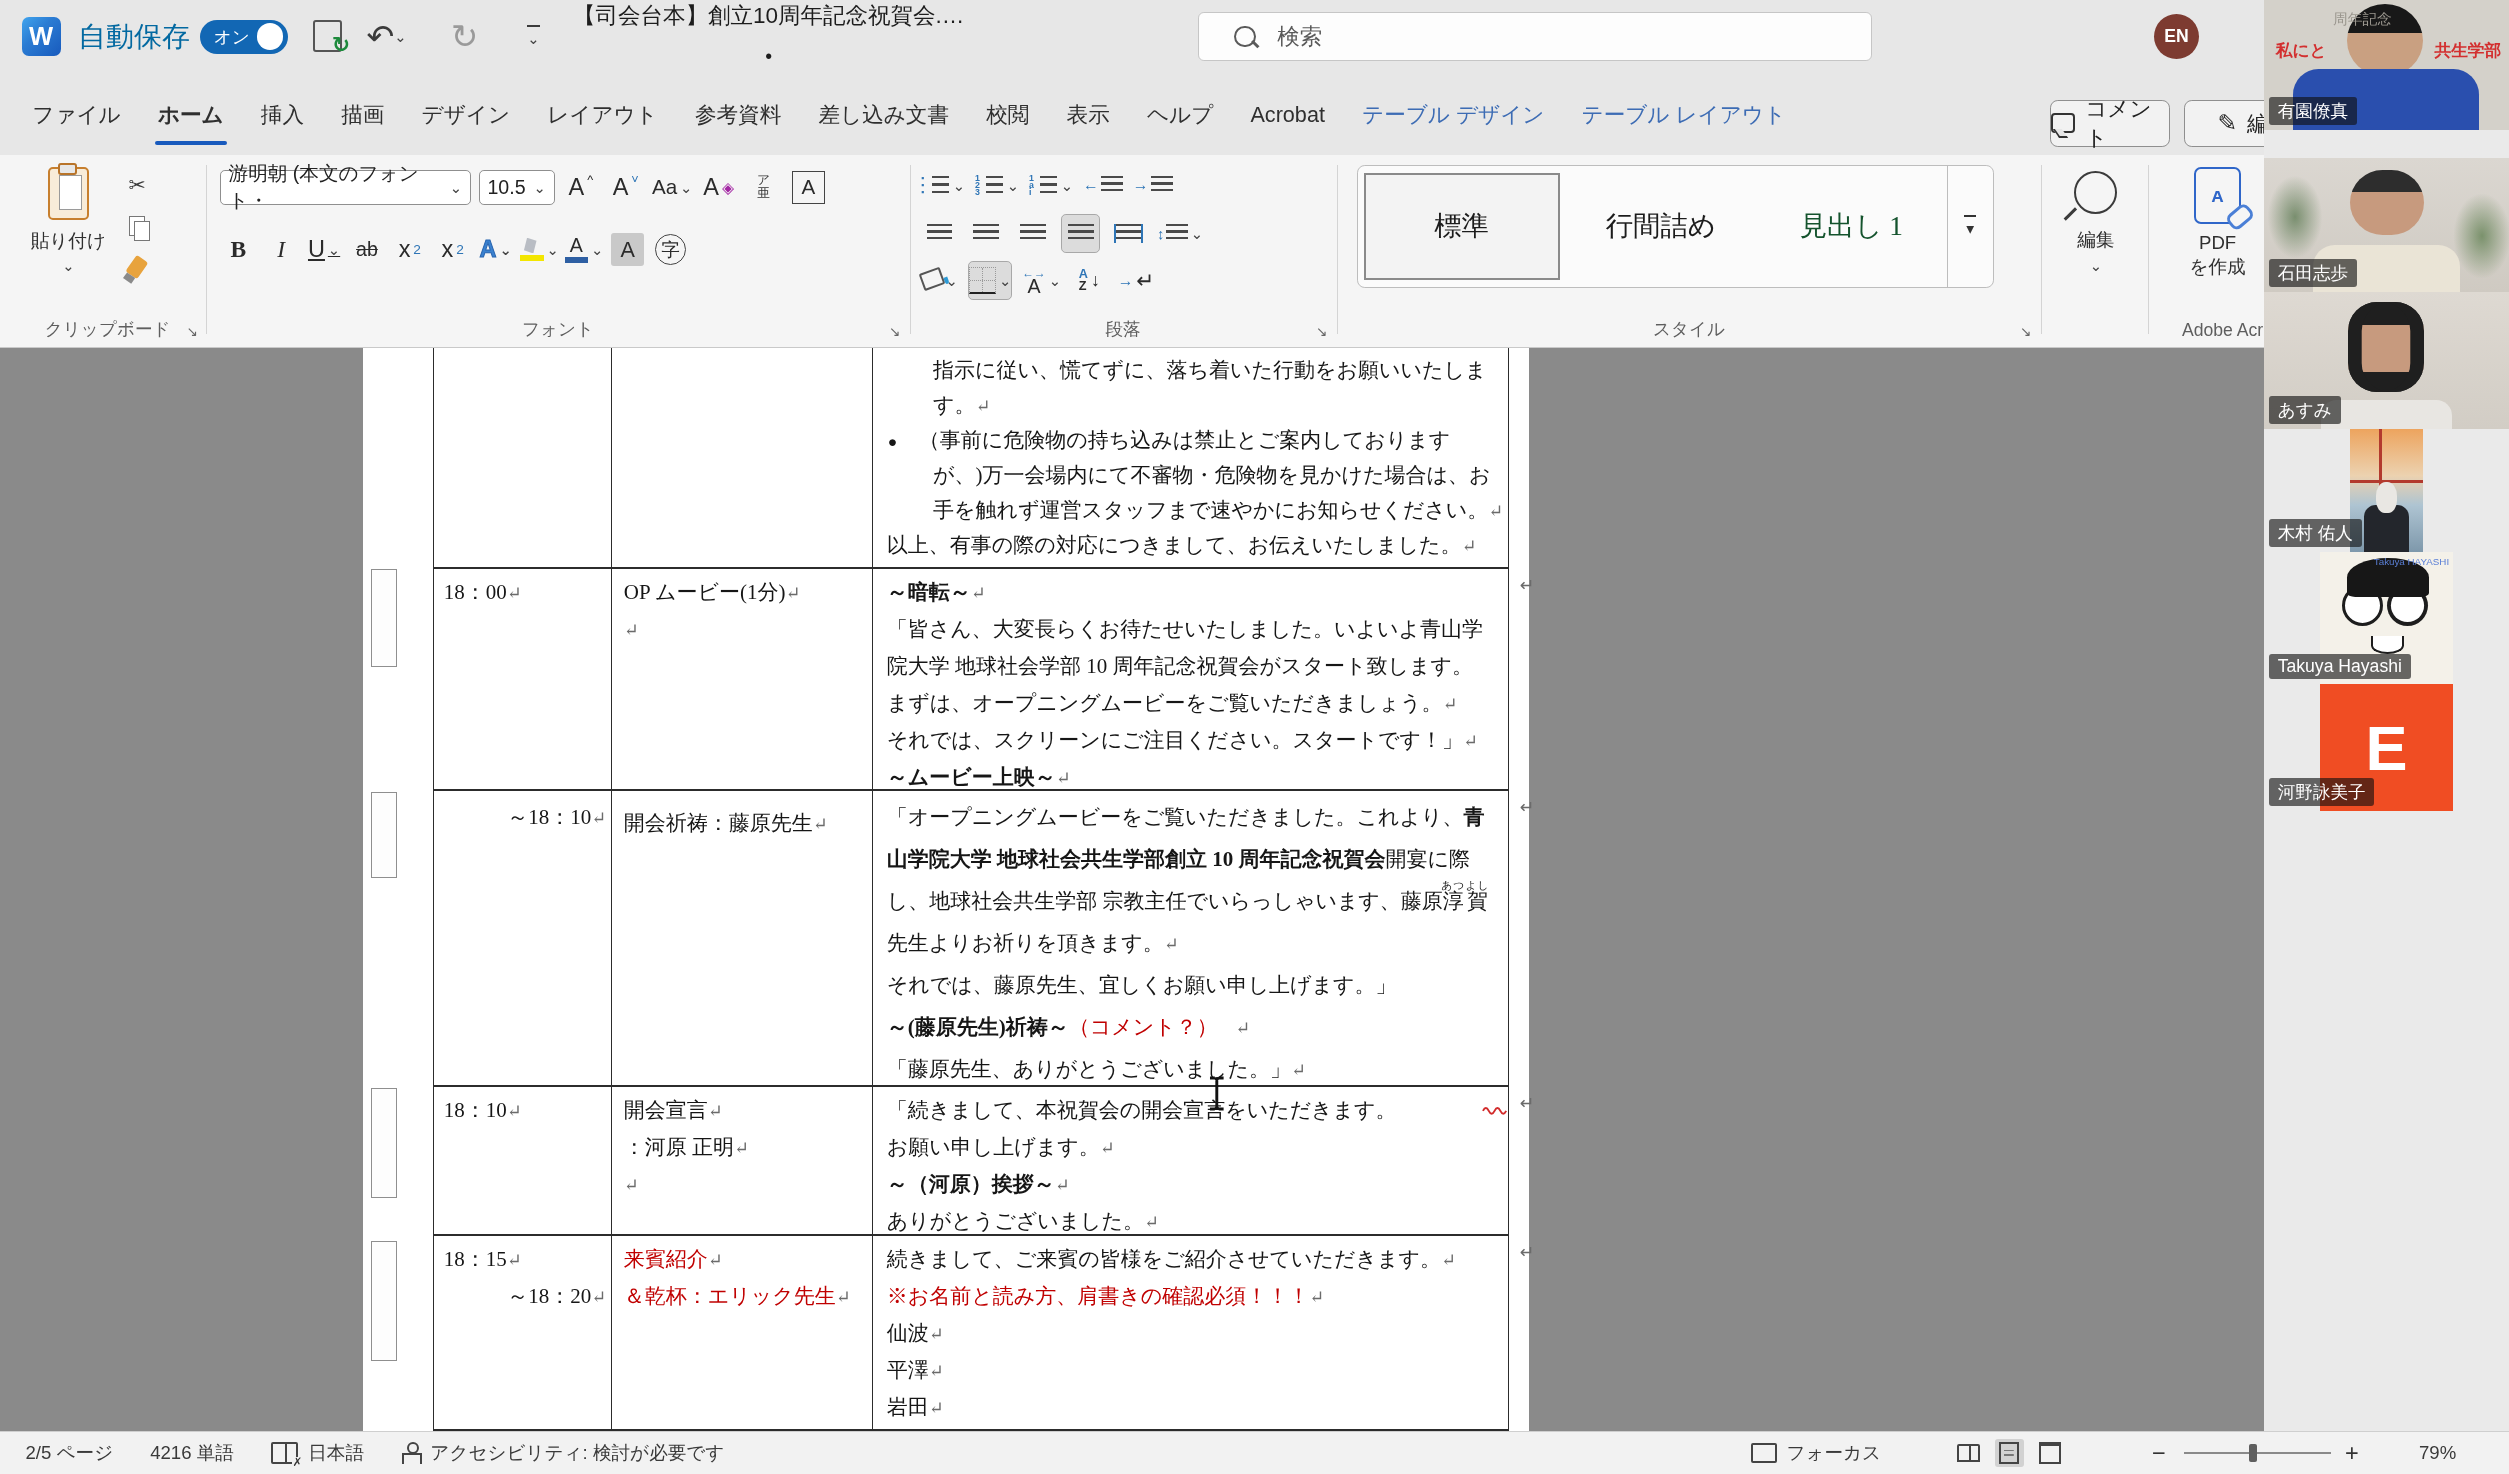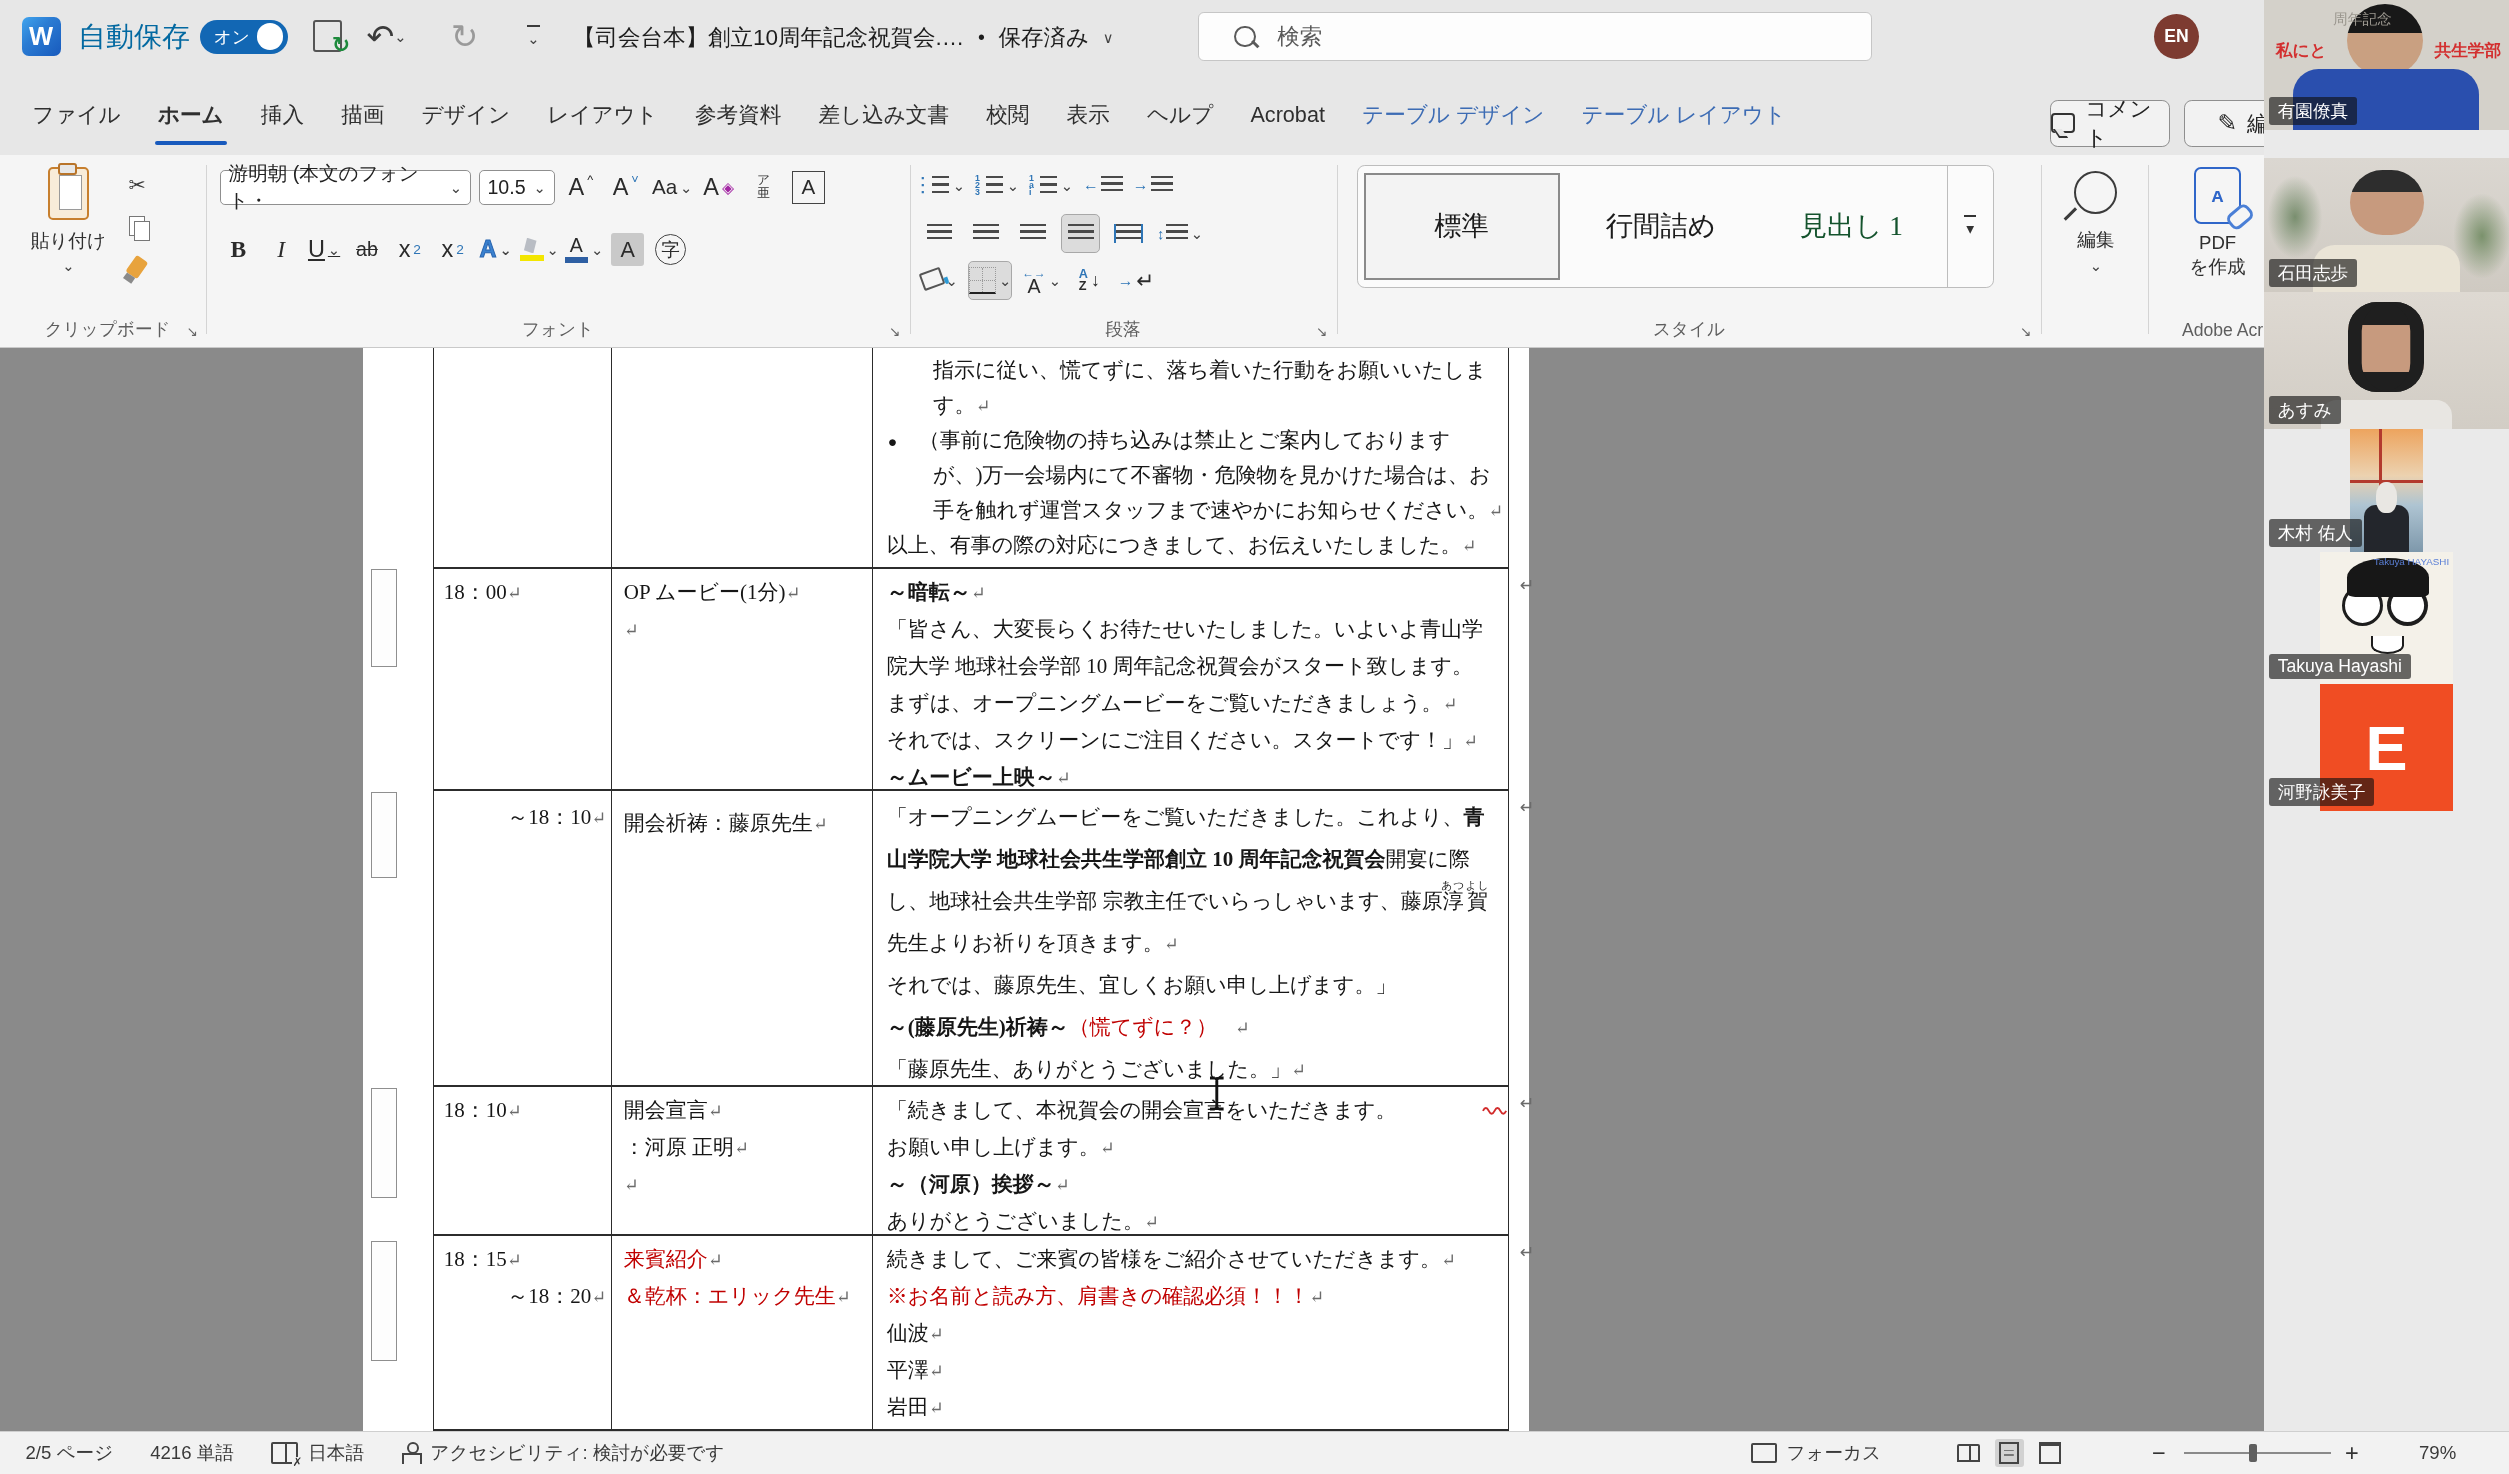--- a/index.html
+++ b/index.html
@@ -18,21 +18,21 @@
   .toggle .knob{position:absolute;right:4.9px;top:3.9px;width:26.5px;height:26.5px;border-radius:50%;background:#fff;}
   .qa-icon{position:absolute;top:17.6px;height:37px;display:flex;align-items:center;justify-content:center;font-size:29px;color:#3b3b3b;}
   .save-ic{left:306px;width:43px;}
   .floppy{width:25.5px;height:27.4px;border:2.5px solid #555;border-radius:2.9px;position:relative;}
   .floppy .sync{position:absolute;right:-9.8px;bottom:-7.8px;color:#1d8a3c;font-size:21.6px;font-weight:bold;background:transparent;}
   .undo-ic{left:365px;width:43px;font-size:33px;}
   .chev-s{font-size:14.7px;color:#444;}
   .redo-ic{left:443px;width:43px;font-size:33px;color:#9a9a9a;}
   .qa-more{left:514px;width:39px;flex-direction:column;}
   .qa-more .bar{width:13.7px;height:2px;background:#3b3b3b;margin-bottom:2.9px;}
-  .title-grp{position:absolute;left:573px;top:0;height:74px;display:flex;align-items:center;gap:13.7px;font-size:22.5px;color:#1d1d1d;}
+  .title-grp{position:absolute;left:573px;top:0;height:74px;display:flex;align-items:center;gap:13.7px;font-size:22.5px;color:#1d1d1d;flex-direction:column;}
   .title-grp .dot{font-size:19.6px;}
   .searchbox{position:absolute;left:1198px;top:11.8px;width:674px;height:49px;background:#fdfdfd;border:1px solid #c6c6c6;
      border-radius:5.9px;display:flex;align-items:center;padding-left:35px;box-sizing:border-box;gap:21.6px;color:#5a5a5a;font-size:22.5px;}
   .mag{width:17.6px;height:17.6px;border:2.5px solid #5a5a5a;border-radius:50%;position:relative;flex:none;}
   .mag::after{content:"";position:absolute;width:2.5px;height:8.8px;background:#5a5a5a;left:14.7px;top:14.7px;transform:rotate(-45deg);transform-origin:top left;}
   .avatar{position:absolute;left:2154px;top:13.7px;width:45px;height:45px;border-radius:50%;background:#7d3b31;
      color:#fff;font-size:17.6px;font-weight:bold;display:flex;align-items:center;justify-content:center;}
 
   
   .tabrow{position:absolute;top:74px;left:0;width:2509px;height:81px;background:#e7e7e7;}
@@ -518,21 +518,21 @@
           </div>
           <div class="cell c-item">
             <div class="ln" style="height: 42px; line-height: 54px;"><span>開会祈祷：藤原先生</span><span class="mk">↵</span></div>
           </div>
           <div class="cell c-script">
             <div class="ln" style="height: 42px; line-height: 42px;"><span>「オープニングムービーをご覧いただきました。これより、</span><span class="sb">青</span></div>
             <div class="ln" style="height: 42px; line-height: 42px;"><span class="sb">山学院大学 地球社会共生学部創立 10 周年記念祝賀会</span><span>開宴に際</span></div>
             <div class="ln" style="height: 42px; line-height: 42px;"><span>し、地球社会共生学部 宗教主任でいらっしゃいます、藤原</span><ruby>淳賀<rt>あつよし</rt></ruby></div>
             <div class="ln" style="height: 42px; line-height: 42px;"><span>先生よりお祈りを頂きます。</span><span class="mk">↵</span></div>
             <div class="ln" style="height: 42px; line-height: 42px;"><span>それでは、藤原先生、宜しくお願い申し上げます。」</span></div>
-            <div class="ln" style="height: 42px; line-height: 42px;"><span class="sb">～(藤原先生)祈祷～</span><span class="sr">（慌てずに？）</span><span class="mk">　↵</span></div>
+            <div class="ln" style="height: 42px; line-height: 42px;"><span class="sb">～(藤原先生)祈祷～</span><span class="sr">（コメント？）</span><span class="mk">　↵</span></div>
             <div class="ln" style="height: 42px; line-height: 42px;"><span>「藤原先生、ありがとうございました。」</span><span class="mk">↵</span></div>
           </div>
           <span class="rem">↵</span>
         </div>
         <div class="trow" style="height: 149px;">
           <div class="cell c-time">
             <div class="ln" style="height: 37px; line-height: 37px;"><span>18：10</span><span class="mk">↵</span></div>
           </div>
           <div class="cell c-item">
             <div class="ln" style="height: 37px; line-height: 37px;"><span>開会宣言</span><span class="mk">↵</span></div>

